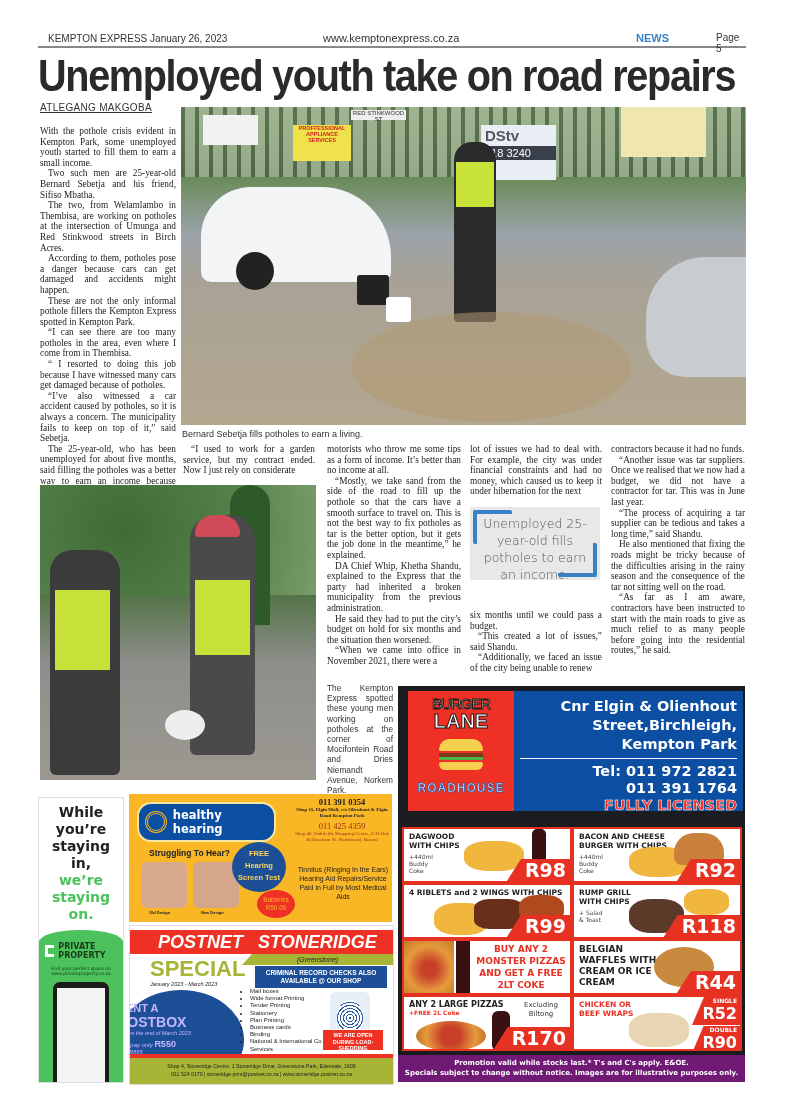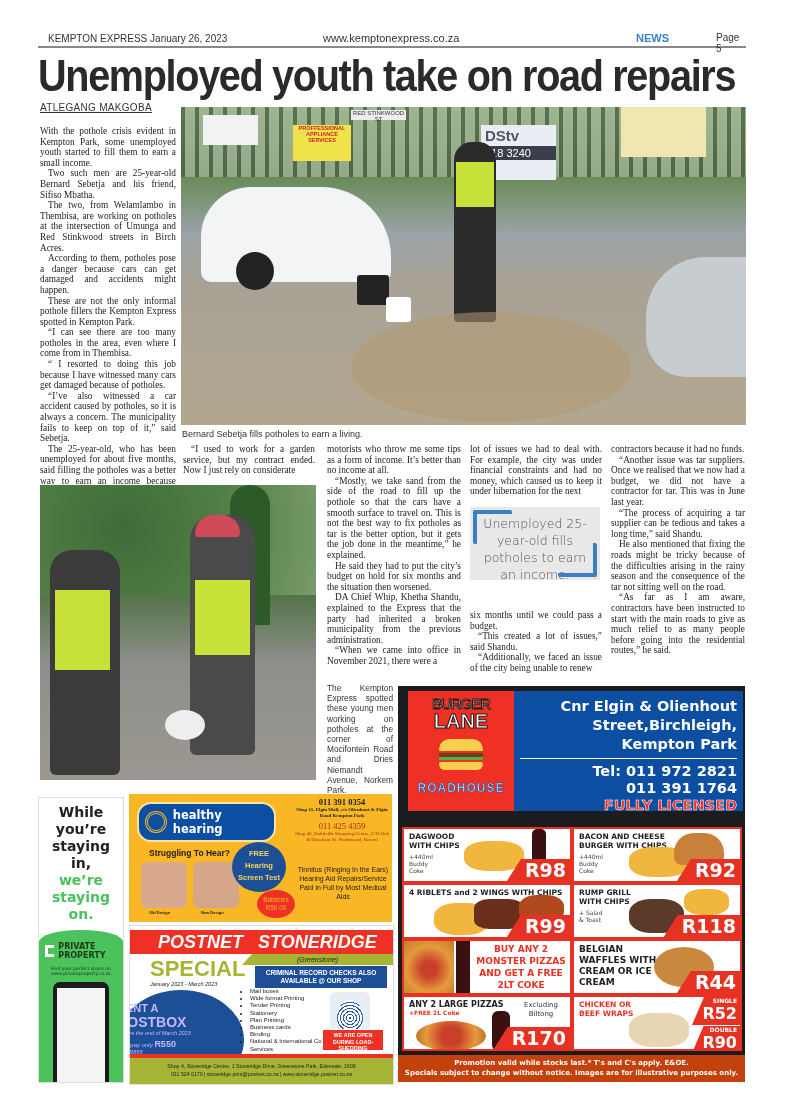--- a/index.html
+++ b/index.html
@@ -24,21 +24,21 @@
   .caption2{left:327px;top:683px;width:66px;font-family:"Liberation Sans",sans-serif;font-size:8.3px;line-height:10.2px;text-align:justify;color:#333;}
   
   .burger{left:398px;top:686px;width:347px;height:396px;background:#1b1c20;overflow:hidden;}
   .b-logo{position:absolute;left:10px;top:5px;width:106px;height:120px;background:#ee3124;}
   .b-head{position:absolute;left:116px;top:5px;width:229px;height:120px;background:#0b4ea2;color:#fff;font-family:"DejaVu Sans",sans-serif;font-weight:bold;text-align:right;}
   .menu-grid{position:absolute;left:4px;top:141px;width:340px;height:224px;}
   .cell{position:absolute;background:#fff;border:2px solid #e73223;box-sizing:border-box;overflow:hidden;}
   .cell .t{position:absolute;left:5px;top:3px;font-family:"DejaVu Sans",sans-serif;font-weight:bold;font-size:7.5px;line-height:9px;color:#222;}
   .cell .s{position:absolute;left:5px;font-family:"DejaVu Sans",sans-serif;font-size:6px;line-height:7px;color:#444;}
   .price{position:absolute;right:0;bottom:0;background:#e73223;color:#fff;font-family:"DejaVu Sans",sans-serif;font-weight:bold;font-size:19px;padding:0 4px 0 18px;clip-path:polygon(14px 0,100% 0,100% 100%,0 100%);line-height:22px;}
-  .promo{position:absolute;left:0;top:369px;width:347px;height:27px;background:#c2410c;color:#fff;font-family:"DejaVu Sans",sans-serif;font-weight:bold;font-size:7px;text-align:center;line-height:10px;padding-top:3px;box-sizing:border-box;}
+  .promo{position:absolute;left:0;top:369px;width:347px;height:27px;background:#701a75;color:#fff;font-family:"DejaVu Sans",sans-serif;font-weight:bold;font-size:7px;text-align:center;line-height:10px;padding-top:3px;box-sizing:border-box;}
   
   .pp{left:38px;top:797px;width:84px;height:284px;background:#fff;border:1px solid #ddd;overflow:hidden;}
   .pp .txt{font-family:"DejaVu Sans",sans-serif;font-weight:bold;font-size:14px;line-height:17px;text-align:center;margin-top:6px;}
   .pp .green{color:#4cc25d;}
   .pp .bottom{position:absolute;left:0;top:132px;width:84px;height:152px;background:#4cc25d;border-radius:40px 40px 0 0/12px 12px 0 0;}
   
   .hearing{left:129px;top:794px;width:263px;height:128px;background:#f9b625;overflow:hidden;}
   
   .postnet{left:129px;top:925px;width:263px;height:158px;background:#fff;border:1px solid #ddd;overflow:hidden;}
 </style>
@@ -99,22 +99,22 @@
   <div style="position:absolute;left:15px;top:105px;width:55px;height:80px;background:#c8e03a;"></div>
   <div style="position:absolute;left:150px;top:30px;width:65px;height:240px;background:#4a4a4a;border-radius:25px 25px 6px 6px;"></div>
   <div style="position:absolute;left:155px;top:30px;width:45px;height:22px;background:#d04a5a;border-radius:20px 20px 4px 4px;"></div>
   <div style="position:absolute;left:155px;top:95px;width:55px;height:75px;background:#c9e23a;"></div>
   <div style="position:absolute;left:125px;top:225px;width:40px;height:30px;border-radius:50%;background:#eee;"></div>
 </div>
 
 <div class="abs col" style="left:327px;top:444px;width:134px;">
   <p class="first">motorists who throw me some tips as a form of income. It’s better than no income at all.</p>
   <p>“Mostly, we take sand from the side of the road to fill up the pothole so that the cars have a smooth surface to travel on. This is not the best way to fix potholes as tar is the better option, but it gets the job done in the meantime,” he explained.</p>
+  <p>DA Chief Whip, Khetha Shandu, explained to the Express that the party had inherited a broken municipality from the previous administration.</p>
   <p>He said they had to put the city’s budget on hold for six months and the situation then worsened.</p>
-  <p>DA Chief Whip, Khetha Shandu, explained to the Express that the party had inherited a broken municipality from the previous administration.</p>
   <p>“When we came into office in November 2021, there were a</p>
 </div>
 
 <div class="abs col" style="left:470px;top:444px;width:132px;">
   <p class="first">lot of issues we had to deal with. For example, the city was under financial constraints and had no money, which caused us to keep it under hibernation for the next</p>
 </div>
 <div class="abs pullquote">
   <span class="pq-b1"></span>
   <span class="pq-b2"></span>
   <div style="padding:8px 10px 0;">Unemployed 25-year-old fills potholes to earn an income.</div>

